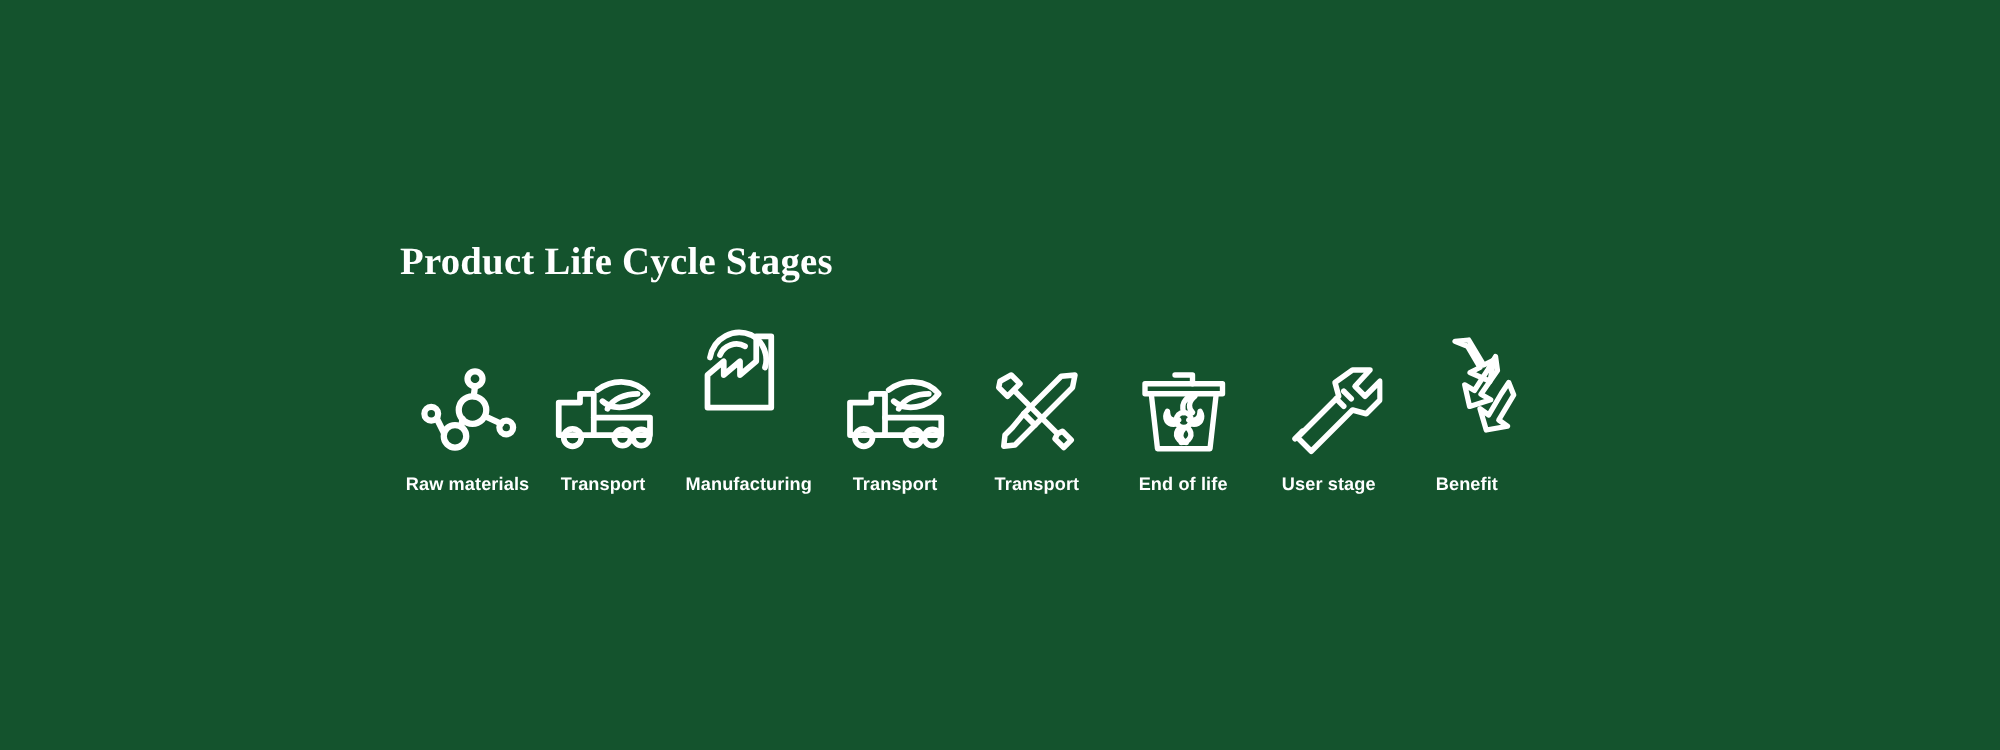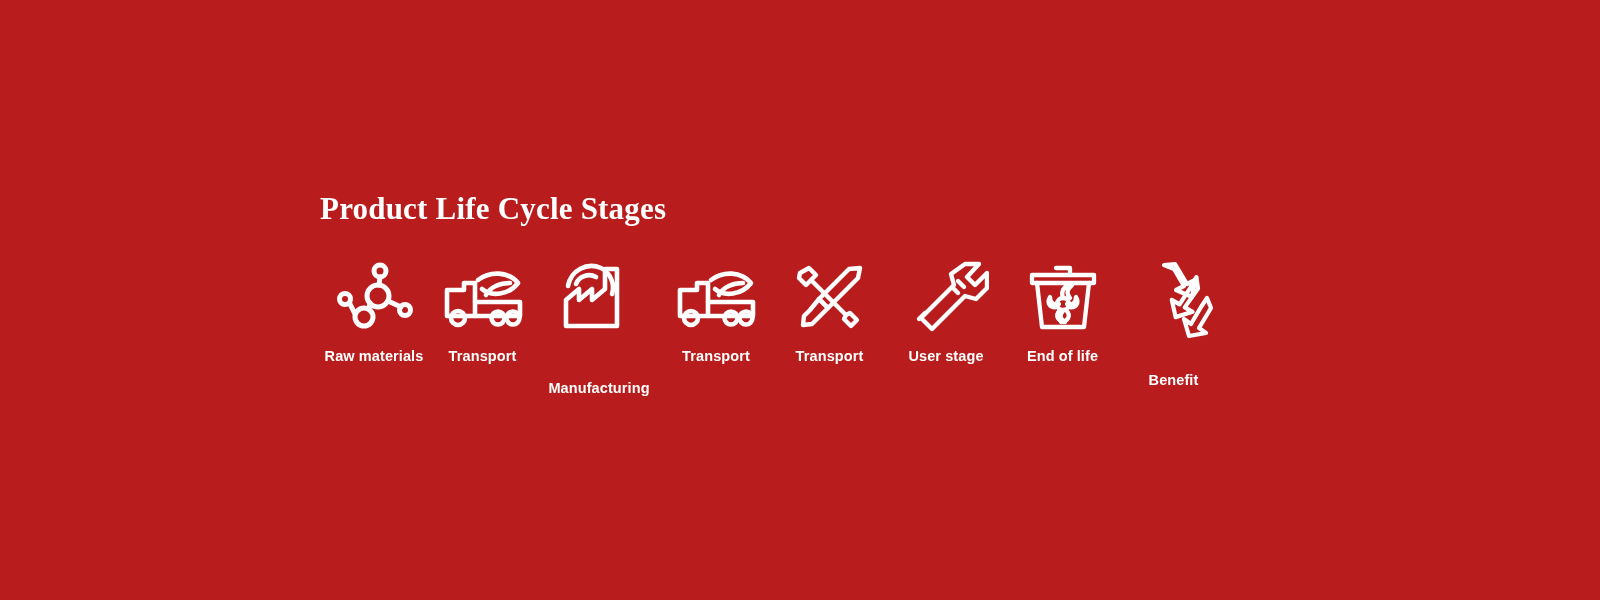--- a/index.html
+++ b/index.html
@@ -10,41 +10,41 @@
     width: 1600px;
     height: 600px;
     background: #112a5f;
     font-family: "Liberation Sans", sans-serif;
     overflow: hidden;
   }
   .canvas {
     position: relative;
     width: 1600px;
     height: 600px;
-    background: #b91c1c;
+    background: #14532d;
   }
   .infographic {
     position: absolute;
     left: 320px;
     top: 192px;
     width: 960px;
   }
   .page-title {
     font-family: "Liberation Serif", "DejaVu Serif", serif;
     font-weight: bold;
     font-size: 31px;
     color: #ffffff;
     letter-spacing: 0.2px;
     line-height: 1.1;
     margin: 0 0 28px 0;
     white-space: nowrap;
   }
   .stages {
     display: flex;
-    align-items: flex-start;
+    align-items: flex-end;
     gap: 0px;
   }
   .stage {
     display: flex;
     flex-direction: column;
     align-items: center;
     justify-content: flex-end;
   }
   .stage-icon {
     width: 86px;
@@ -159,32 +159,20 @@
 
             <path d="M13 19 l9 -5 l7 7 l-5 5 l6 6 l29 29 l4 -2 l7 7 l-6 6 l-7 -7 l2 -4 l-29 -29 l-6 -6 l-5 5 l-7 -7 z"></path>
 
             <path d="M73 14 l-2 10 l-30 30 l-9 -9 l30 -30 z"></path>
             <path d="M32 45 l9 9 l-10 10 l-6 6 l-9 1 l1 -9 l6 -6 z"></path>
           </svg>
         </div>
         <div class="stage-label">Transport</div>
       </div>
 
-      <div class="stage stage-5">
-        <div class="stage-icon">
-          <svg viewBox="0 0 86 86" fill="none" stroke="#ffffff" stroke-width="4.4" stroke-linecap="round" stroke-linejoin="round">
-            <path d="M62 10 l14 0 l-12 13 l8 8 l12 -12 v15 l-11 11 l-11 -3 l-33 33 l-11 -11 l33 -33 l-3 -11 z"></path>
-            <line x1="16" y1="65" x2="22" y2="59"></line>
-            <line x1="49" y1="33" x2="55" y2="39"></line>
-            <line x1="55" y1="27" x2="61" y2="33"></line>
-          </svg>
-        </div>
-        <div class="stage-label">User stage</div>
-      </div>
-
       <div class="stage stage-6">
         <div class="stage-icon">
           <svg viewBox="0 0 86 86" fill="none" stroke="#ffffff" stroke-width="4.3" stroke-linecap="round" stroke-linejoin="round">
 
             <path d="M36 14 h14 v7"></path>
 
             <path d="M12 21 h62 v8 h-62 z"></path>
 
             <path d="M17 29 l5 44 h42 l5 -44"></path>
 
@@ -192,20 +180,32 @@
             <path d="M43 44 c-3 -9 4 -14 9 -13 c-6 5 -5 10 -2 13"></path>
             <path d="M38 53 c-9 2 -11 -5 -8 -10 c0 7 5 8 9 7"></path>
             <path d="M48 53 c9 2 11 -5 8 -10 c0 7 -5 8 -9 7"></path>
             <path d="M40 56 c-6 6 -1 12 5 12 c-6 -3 -5 -8 -2 -11"></path>
             <path d="M46 56 c6 6 1 12 -5 12"></path>
           </svg>
         </div>
         <div class="stage-label">End of life</div>
       </div>
 
+      <div class="stage stage-5">
+        <div class="stage-icon">
+          <svg viewBox="0 0 86 86" fill="none" stroke="#ffffff" stroke-width="4.4" stroke-linecap="round" stroke-linejoin="round">
+            <path d="M62 10 l14 0 l-12 13 l8 8 l12 -12 v15 l-11 11 l-11 -3 l-33 33 l-11 -11 l33 -33 l-3 -11 z"></path>
+            <line x1="16" y1="65" x2="22" y2="59"></line>
+            <line x1="49" y1="33" x2="55" y2="39"></line>
+            <line x1="55" y1="27" x2="61" y2="33"></line>
+          </svg>
+        </div>
+        <div class="stage-label">User stage</div>
+      </div>
+
       <div class="stage stage-7">
         <div class="stage-icon">
           <svg viewBox="0 0 86 86" fill="none" stroke="#ffffff" stroke-width="4.2" stroke-linecap="round" stroke-linejoin="round">
 
             <path d="M33 11 l11 -1 l12 20 l8 -4 l-3 17 l-16 -7 l8 -4 l-10 -17 z"></path>
 
             <path d="M76 44 l4 10 l-12 20 l7 5 l-17 3 l-5 -17 l7 5 l10 -17 z"></path>
 
             <path d="M12 38 l9 -7 l23 2 l0 -9 l13 12 l-13 12 l0 -9 l-20 -1 z" transform="rotate(120 43 46)"></path>
           </svg>

